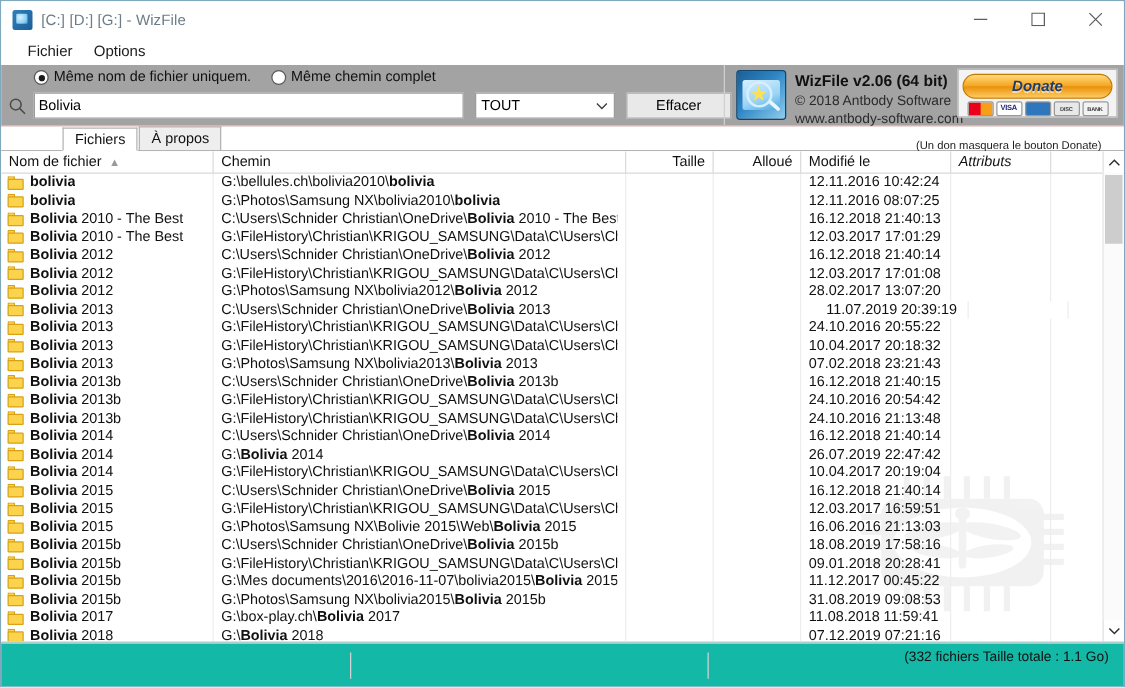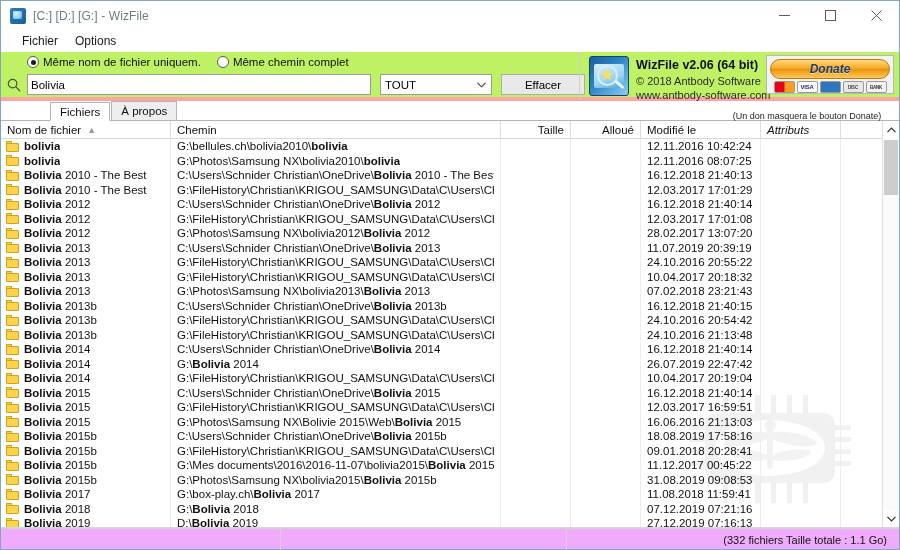--- a/index.html
+++ b/index.html
@@ -53,22 +53,22 @@
     background: #ffffff;
   }
   .menu-item {
     font-size: 12px; color: #1b1b1b; padding: 2px 7px;
   }
 
   
   .searchpanel {
     position: relative;
     height: 49px; min-height: 49px;
-    background: #bef264;
-    border-bottom: 4px solid #fca5a5;
+    background: #a3a3a3;
+    border-bottom: 1px solid #fca5a5;
   }
   .radio-row {
     position: absolute; left: 26px; top: 4px;
     display: flex; align-items: center; gap: 16px;
   }
   .radio-opt { display: flex; align-items: center; gap: 4px; font-size: 11.5px; color: #111; }
   .radio-dot {
     width: 12px; height: 12px; border-radius: 50%;
     border: 1px solid #5a5a5a; background: #fff; position: relative; flex: none;
   }
@@ -250,22 +250,22 @@
   }
   .sc-arrow.bottom { position: absolute; bottom: 0; left: 0; right: 0; }
   .sc-track { position: absolute; top: 17px; bottom: 17px; left: 0; right: 0; background: #fbfbfb; }
   .sc-thumb {
     position: absolute; top: 2px; left: 1px; right: 1px; height: 55px;
     background: #cdcdcd;
   }
 
   
   .statusbar {
-    height: 21px; min-height: 21px;
-    background: #f0abfc; display: flex; align-items: center;
+    height: 35px; min-height: 21px;
+    background: #14b8a6; display: flex; align-items: center;
     border-top: 1px solid #d2d2d2;
     font-size: 11px; color: #111; position: relative;
   }
   .status-seg { border-right: 1px solid #d2d2d2; height: 21px; }
   .status-right {
     position: absolute; right: 12px; top: 0; height: 21px;
     display: flex; align-items: center;
   }
 </style>
 </head>
@@ -607,21 +607,21 @@
           </div>
           <div class="cell" style="width: 330px;">
             <span class="nm">C:\Users\Schnider Christian\OneDrive\<b>Bolivia</b> 2013</span>
           </div>
           <div class="cell right" style="width: 70px;">
             <span></span>
           </div>
           <div class="cell right" style="width: 70px;">
             <span></span>
           </div>
-          <div class="cell" style="width: 120px;">
+          <div class="cell" style="width: 120px; margin-left: 14px;">
             <span>11.07.2019 20:39:19</span>
           </div>
           <div class="cell" style="width: 80px;">
             <span></span>
           </div>
         </div>
         <div class="row">
           <div class="cell name" style="width: 170px;">
             <span class="folder-ico">
               <span class="tab2"></span>

